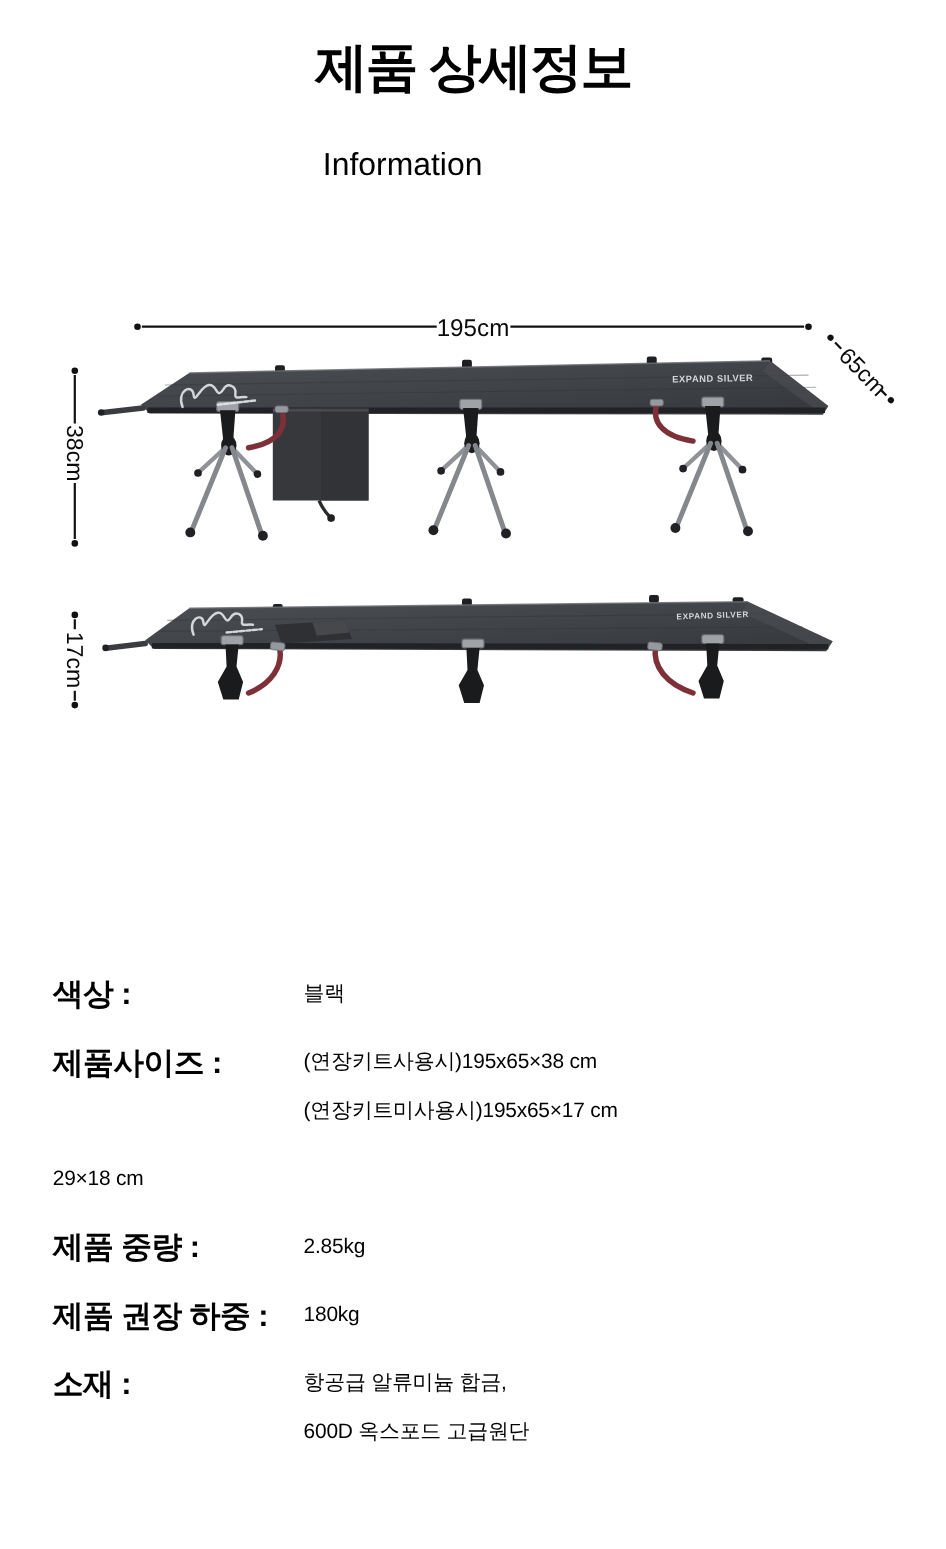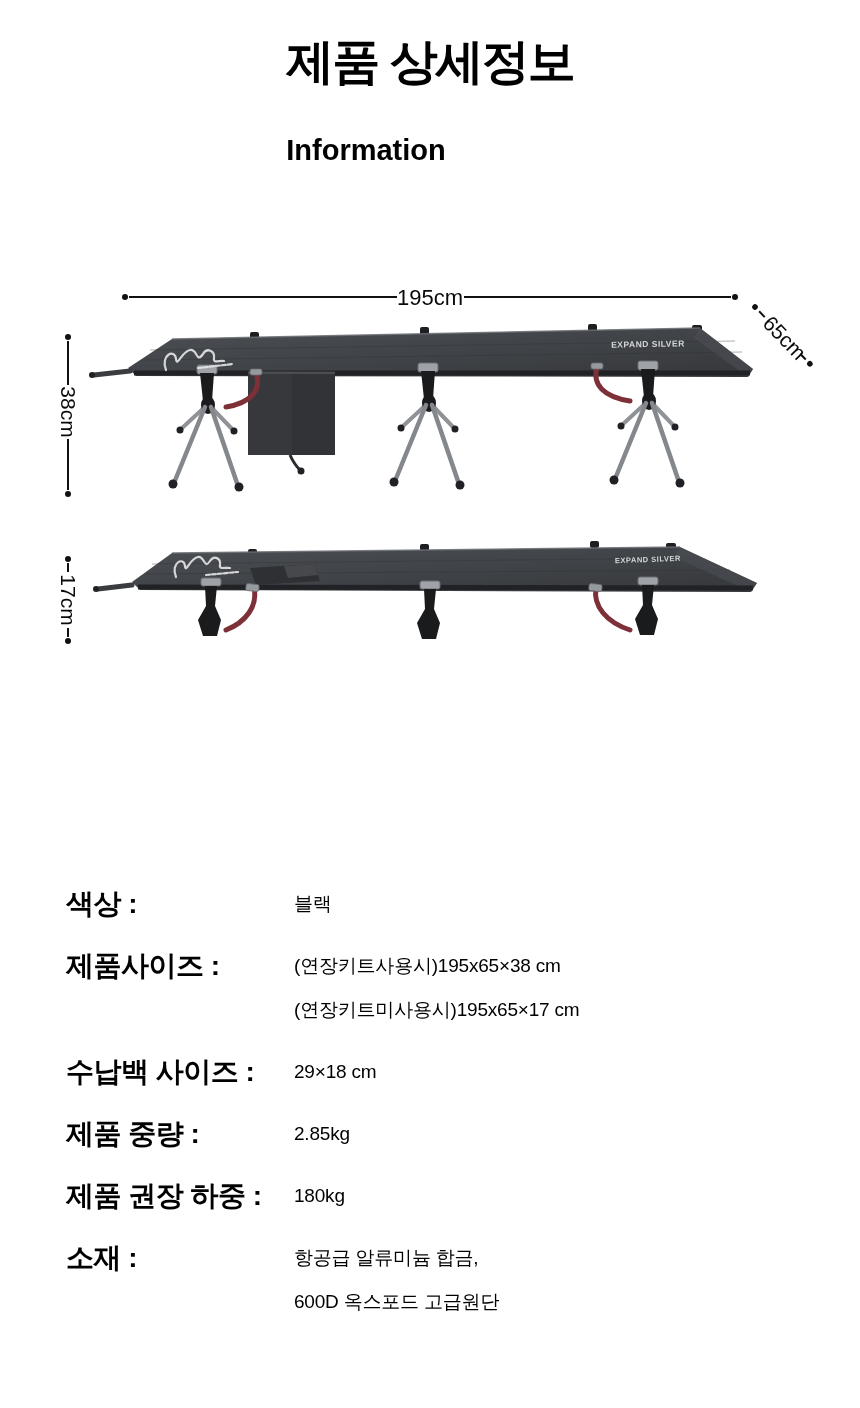--- a/index.html
+++ b/index.html
@@ -6,37 +6,37 @@
   body{
     width:860px;height:1408px;position:relative;overflow:hidden;
     font-family:"Liberation Sans","DejaVu Sans",sans-serif;color:#000;
   }
   .page-title{
     position:absolute;top:36px;left:0;width:860px;text-align:center;
     font-size:48px;font-weight:900;letter-spacing:-2px;margin:0;line-height:1.1;
   }
   .page-subtitle{
     position:absolute;top:134px;left:0;width:732px;text-align:center;
-    font-size:29px;font-weight:700;margin:0;
+    font-size:29px;font-weight:400;margin:0;
   }
   .figure-wrap{position:absolute;top:264px;left:0;width:860px;height:440px;}
   svg text{font-family:"Liberation Sans","DejaVu Sans",sans-serif;fill:#0a0a0a;}
   svg .dim-line{stroke:#111;stroke-width:2;}
   svg .dim-dot{fill:#111;}
   svg .tube{stroke:#84878b;stroke-width:4.5;stroke-linecap:round;fill:none;}
   svg .tube-rear{stroke:#8f9296;stroke-width:4;stroke-linecap:round;fill:none;}
   svg .foot{fill:#202124;}
   svg .red-tube{stroke:#7e3038;stroke-width:5;stroke-linecap:round;fill:none;}
   svg .bracket{fill:#9fa2a6;stroke:#6c6f73;stroke-width:1;}
   svg .mini-bracket{fill:#96999d;stroke:#6c6f73;stroke-width:0.8;}
   svg .hub{fill:#1a1b1d;}
   svg .clip{fill:#1e1f22;}
   svg .logo-swirl{stroke:#e2e3e5;stroke-width:2.2;fill:none;stroke-linecap:round;opacity:.92;}
   svg .brand-label{fill:#d4d5d7;font-weight:bold;letter-spacing:.5px;}
-  .specs{position:absolute;top:882px;left:66px;width:770px;}
+  .specs{position:absolute;top:882px;left:48px;width:770px;}
   .spec-row{display:flex;margin-bottom:18px;}
   .spec-label{width:228px;flex:none;font-weight:700;font-size:28px;line-height:44px;letter-spacing:-0.5px;}
   .spec-value{font-size:19px;line-height:44px;white-space:pre-line;letter-spacing:-0.2px;}
 </style>
 </head>
 <body>
 
 <h1 class="page-title">제품 상세정보</h1>
 <p class="page-subtitle">Information</p>
 
@@ -211,21 +211,20 @@
   <div class="spec-row">
     <div class="spec-label">색상 :</div>
     <div class="spec-value">블랙</div>
   </div>
   <div class="spec-row">
     <div class="spec-label">제품사이즈 :</div>
     <div class="spec-value">(연장키트사용시)195x65×38 cm
 (연장키트미사용시)195x65×17 cm</div>
   </div>
   <div class="spec-row">
-    <div class="spec-label">수납백 사이즈 :</div>
     <div class="spec-value">29×18 cm</div>
   </div>
   <div class="spec-row">
     <div class="spec-label">제품 중량 :</div>
     <div class="spec-value">2.85kg</div>
   </div>
   <div class="spec-row">
     <div class="spec-label">제품 권장 하중 :</div>
     <div class="spec-value">180kg</div>
   </div>

